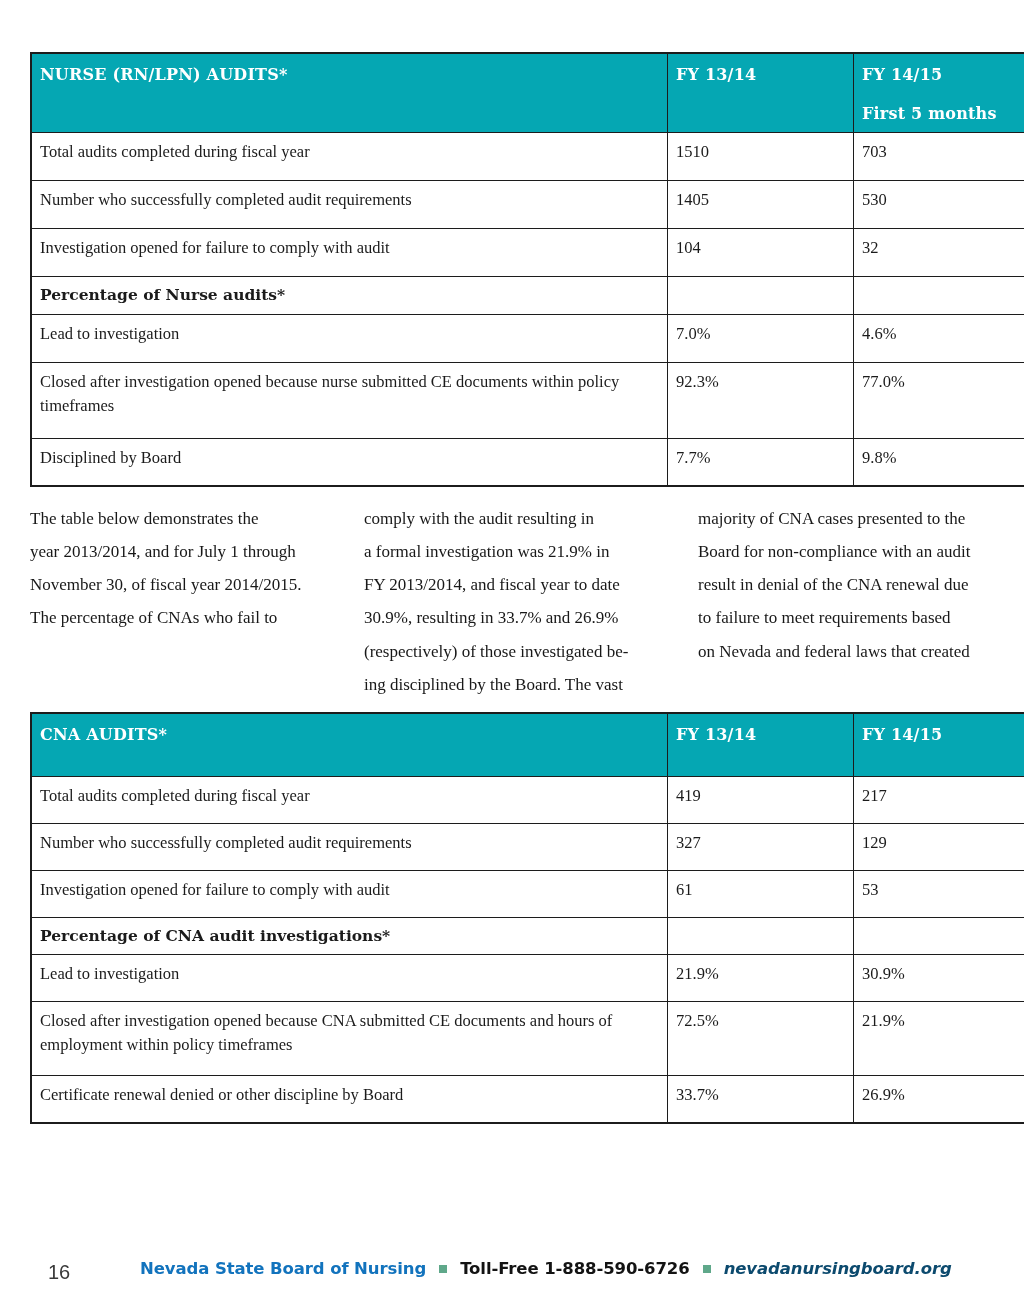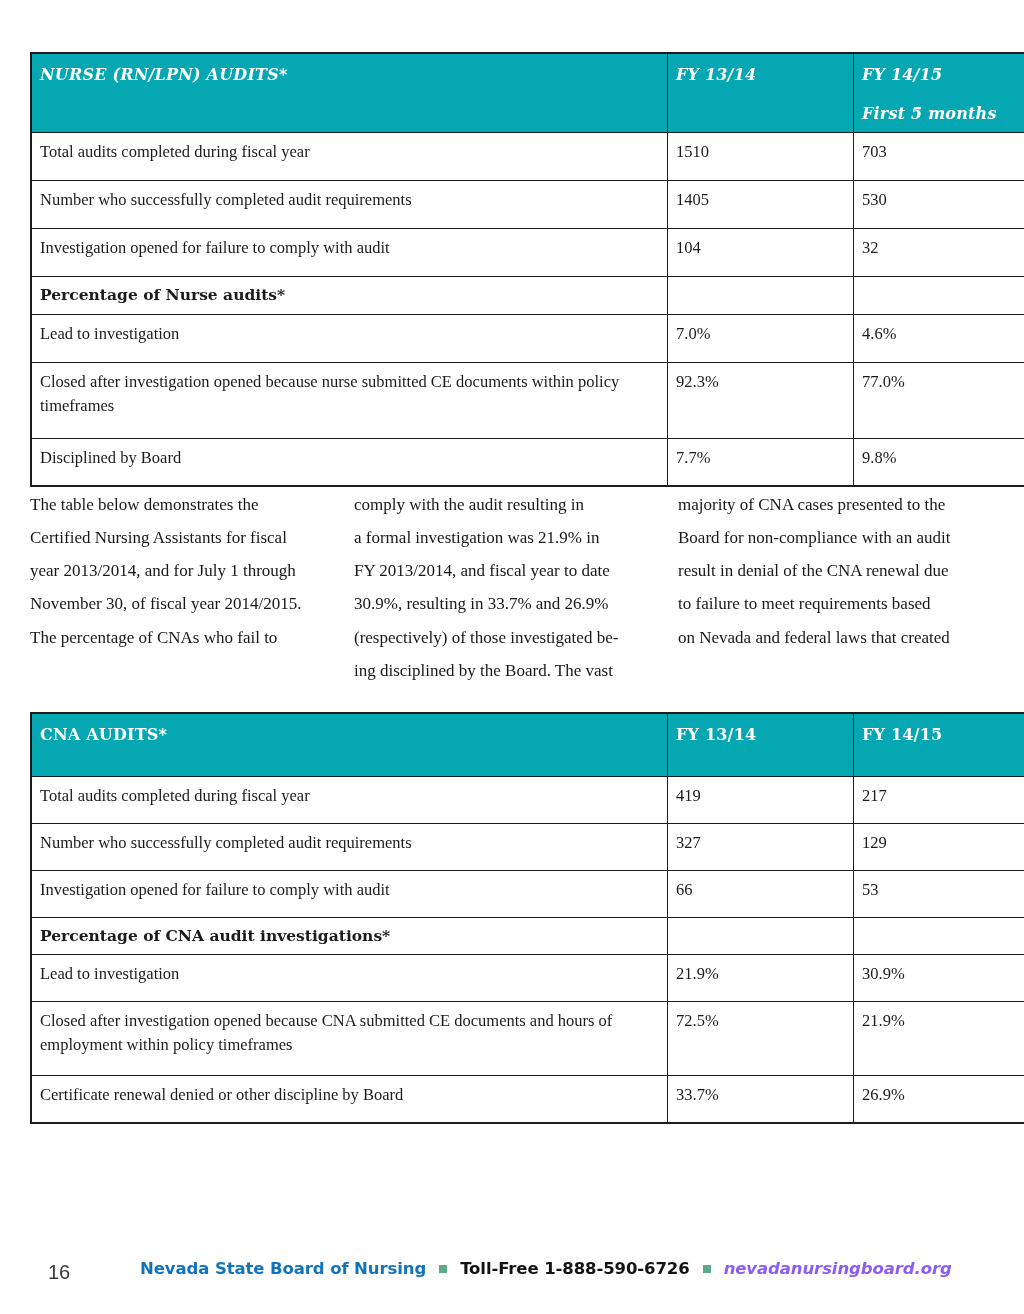--- a/index.html
+++ b/index.html
@@ -60,40 +60,41 @@
   .col-fy2    { width: 176px; }
 
   .row-bold td {
     font-family: "DejaVu Serif", "Liberation Serif", serif;
     font-weight: bold;
     font-size: 15.5px;
   }
 
   
   #table-nurse { left: 30px; top: 52px; width: 964px; }
-  #table-nurse thead th { height: 58px; font-style: italic; }
+  #table-nurse thead th { height: 58px; }
   #table-nurse tbody tr { height: 48px; }
   #table-nurse tbody tr.r-tall  { height: 76px; }
   #table-nurse tbody tr.r-short { height: 32px; }
 
   
   #table-cna { left: 30px; top: 712px; width: 964px; }
   #table-cna thead th { height: 46px; }
   #table-cna tbody tr { height: 47px; }
   #table-cna tbody tr.r-tall  { height: 74px; }
   #table-cna tbody tr.r-short { height: 33px; }
 
   
   .body-copy {
     position: absolute;
     left: 30px;
-    top: 488px;
+    top: 502px;
     width: 964px;
     display: flex;
     gap: 28px;
+    justify-content: space-between;
   }
   .body-col {
     width: 296px;
     font-family: "Liberation Serif", serif;
     font-size: 17px;
     line-height: 1.95;
     color: #181818;
   }
   .body-col .ln { display: block; white-space: nowrap; }
   .page-num {
@@ -111,21 +112,21 @@
     display: flex;
     align-items: center;
     gap: 13px;
     font-family: "DejaVu Sans", "Liberation Sans", sans-serif;
     font-size: 16.5px;
     font-weight: bold;
     letter-spacing: -0.1px;
   }
   .f-org  { color: #1273BD; }
   .f-tel  { color: #131313; }
-  .f-url  { color: #8b5cf6; font-style: italic; text-align: right; }
+  .f-url  { color: #0c4a6e; font-style: italic; text-align: right; }
   .f-sq {
     display: inline-block;
     width: 8px;
     height: 8px;
     background: #5FA88A;
   }
 </style>
 </head>
 <body>
 
@@ -177,21 +178,20 @@
         <td>Disciplined by Board</td>
         <td>7.7%</td>
         <td>9.8%</td>
       </tr>
     </tbody>
   </table>
 
   <div class="body-copy">
     <div class="body-col">
       <span class="ln">The table below demonstrates the</span>
-      <span class="ln">Certified Nursing Assistants for fiscal</span>
       <span class="ln">year 2013/2014, and for July 1 through</span>
       <span class="ln">November 30, of fiscal year 2014/2015.</span>
       <span class="ln">The percentage of CNAs who fail to</span>
     </div>
     <div class="body-col">
       <span class="ln">comply with the audit resulting in</span>
       <span class="ln">a formal investigation was 21.9% in</span>
       <span class="ln">FY 2013/2014, and fiscal year to date</span>
       <span class="ln">30.9%, resulting in 33.7% and 26.9%</span>
       <span class="ln">(respectively) of those investigated be-</span>
@@ -220,21 +220,21 @@
         <td>419</td>
         <td>217</td>
       </tr>
       <tr>
         <td>Number who successfully completed audit requirements</td>
         <td>327</td>
         <td>129</td>
       </tr>
       <tr>
         <td>Investigation opened for failure to comply with audit</td>
-        <td>66</td>
+        <td>61</td>
         <td>53</td>
       </tr>
       <tr class="row-bold r-short">
         <td>Percentage of CNA audit investigations*</td>
         <td></td>
         <td></td>
       </tr>
       <tr>
         <td>Lead to investigation</td>
         <td>21.9%</td>

